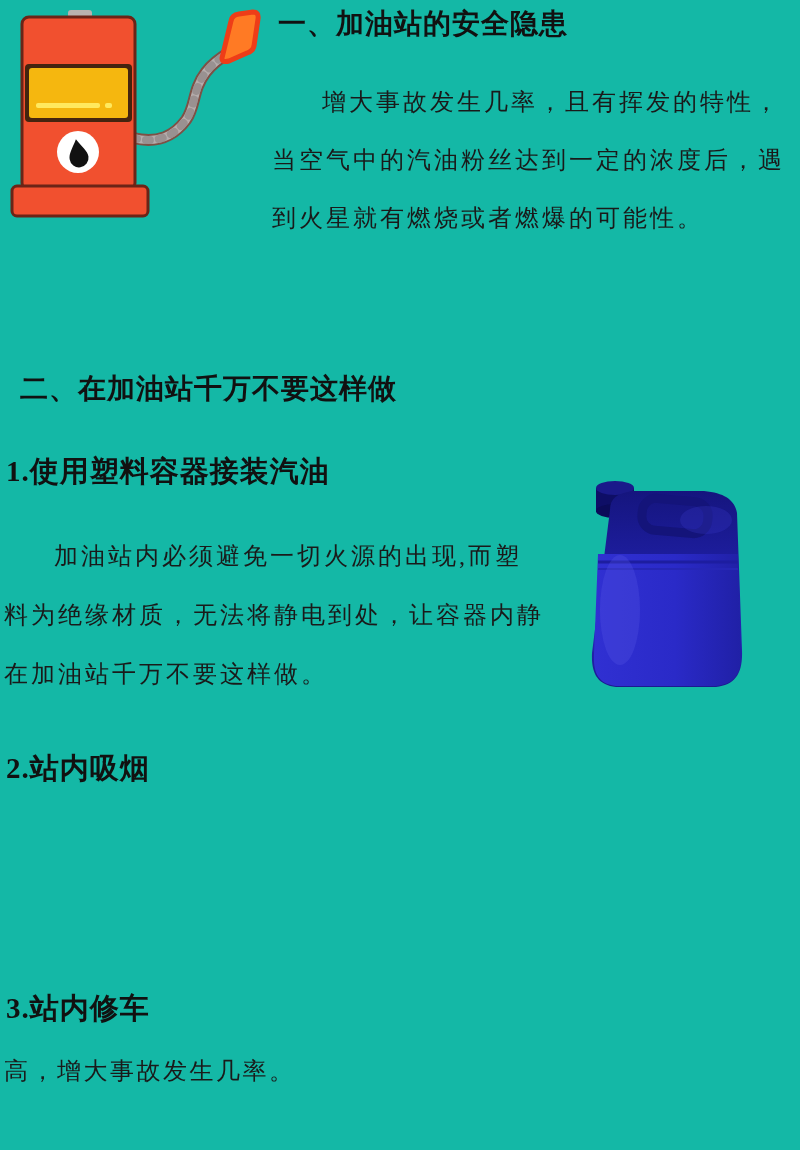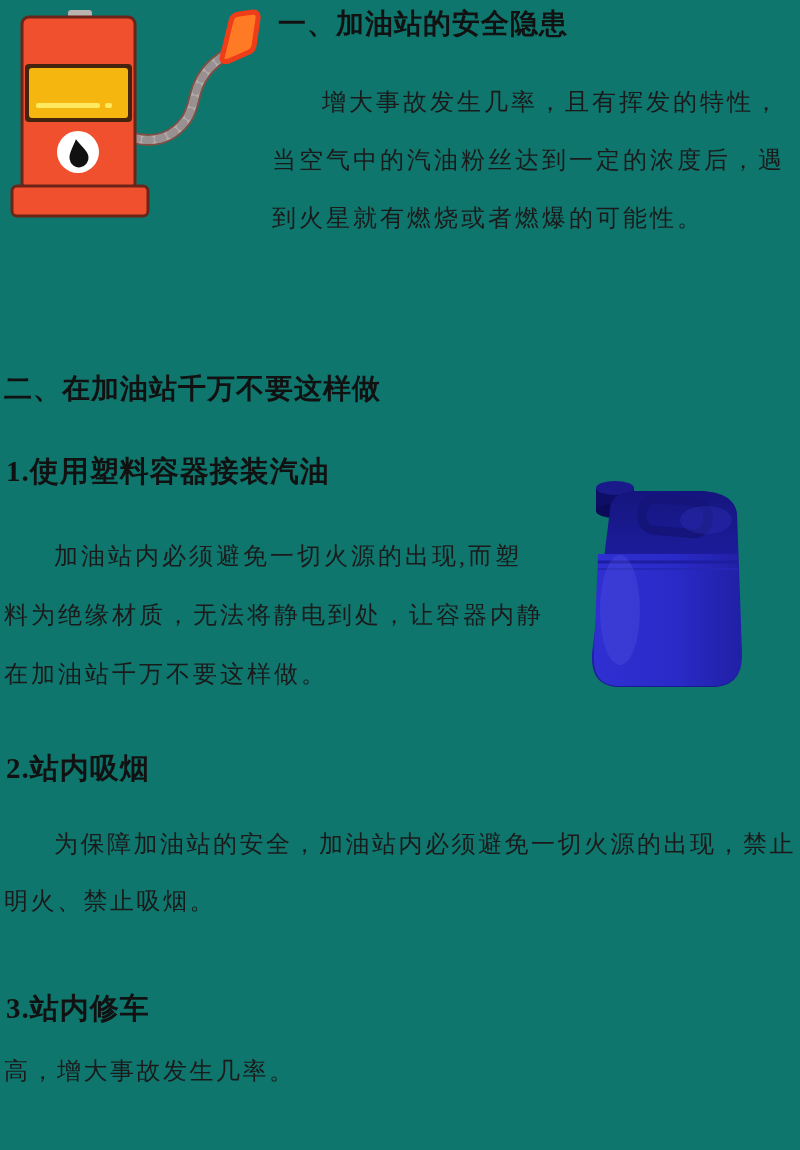--- a/index.html
+++ b/index.html
@@ -4,21 +4,21 @@
 <style>
   html, body {
     margin: 0;
     padding: 0;
     background: #ffffff;
   }
   .page {
     position: relative;
     width: 800px;
     height: 1150px;
-    background: #0f766e;
+    background: #14b8a6;
     overflow: hidden;
     color: #111111;
     font-family: "Liberation Serif", serif;
   }
   .h-main {
     position: absolute;
     margin: 0;
     font-family: "Liberation Sans", sans-serif;
     font-weight: bold;
     font-size: 28px;
@@ -115,21 +115,21 @@
   </figure>
 
   <h1 class="h-main" style="left:278px; top:5px;">一、加油站的安全隐患</h1>
 
   <div class="para para-intro">
     <div class="pline indent">增大事故发生几率，且有挥发的特性，</div>
     <div class="pline">当空气中的汽油粉丝达到一定的浓度后，遇</div>
     <div class="pline">到火星就有燃烧或者燃爆的可能性。</div>
   </div>
 
-  <h1 class="h-main" style="left:4px; top:370px;">二、在加油站千万不要这样做</h1>
+  <h1 class="h-main" style="left:20px; top:370px;">二、在加油站千万不要这样做</h1>
 
   <h2 class="h-sub" style="left:6px; top:452px;">1.使用塑料容器接装汽油</h2>
 
   <div class="para para-item1">
     <div class="pline indent">加油站内必须避免一切火源的出现,而塑</div>
     <div class="pline">料为绝缘材质，无法将静电到处，让容器内静</div>
     <div class="pline">在加油站千万不要这样做。</div>
   </div>
 
   <figure class="fig fig-can">
@@ -163,24 +163,20 @@
       <path d="M12,112 L152,112" stroke="#1d1da0" stroke-width="3" fill="none"></path>
       <path d="M12,119 L152,119" stroke="#2626b6" stroke-width="2" fill="none"></path>
 
       <ellipse cx="34" cy="160" rx="20" ry="55" fill="#5a5ae6" opacity="0.28"></ellipse>
       <ellipse cx="120" cy="70" rx="26" ry="14" fill="#3a3ace" opacity="0.25"></ellipse>
     </svg>
   </figure>
 
   <h2 class="h-sub" style="left:6px; top:749px;">2.站内吸烟</h2>
 
-  <div class="para para-item2">
-    <div class="pline indent">为保障加油站的安全，加油站内必须避免一切火源的出现，禁止</div>
-    <div class="pline">明火、禁止吸烟。</div>
-  </div>
 
   <h2 class="h-sub" style="left:6px; top:969px;margin-top:20px;">3.站内修车</h2>
 
   <div class="para para-item3">
     <div class="pline">高，增大事故发生几率。</div>
   </div>
 
 </div>
 
 </body></html>

